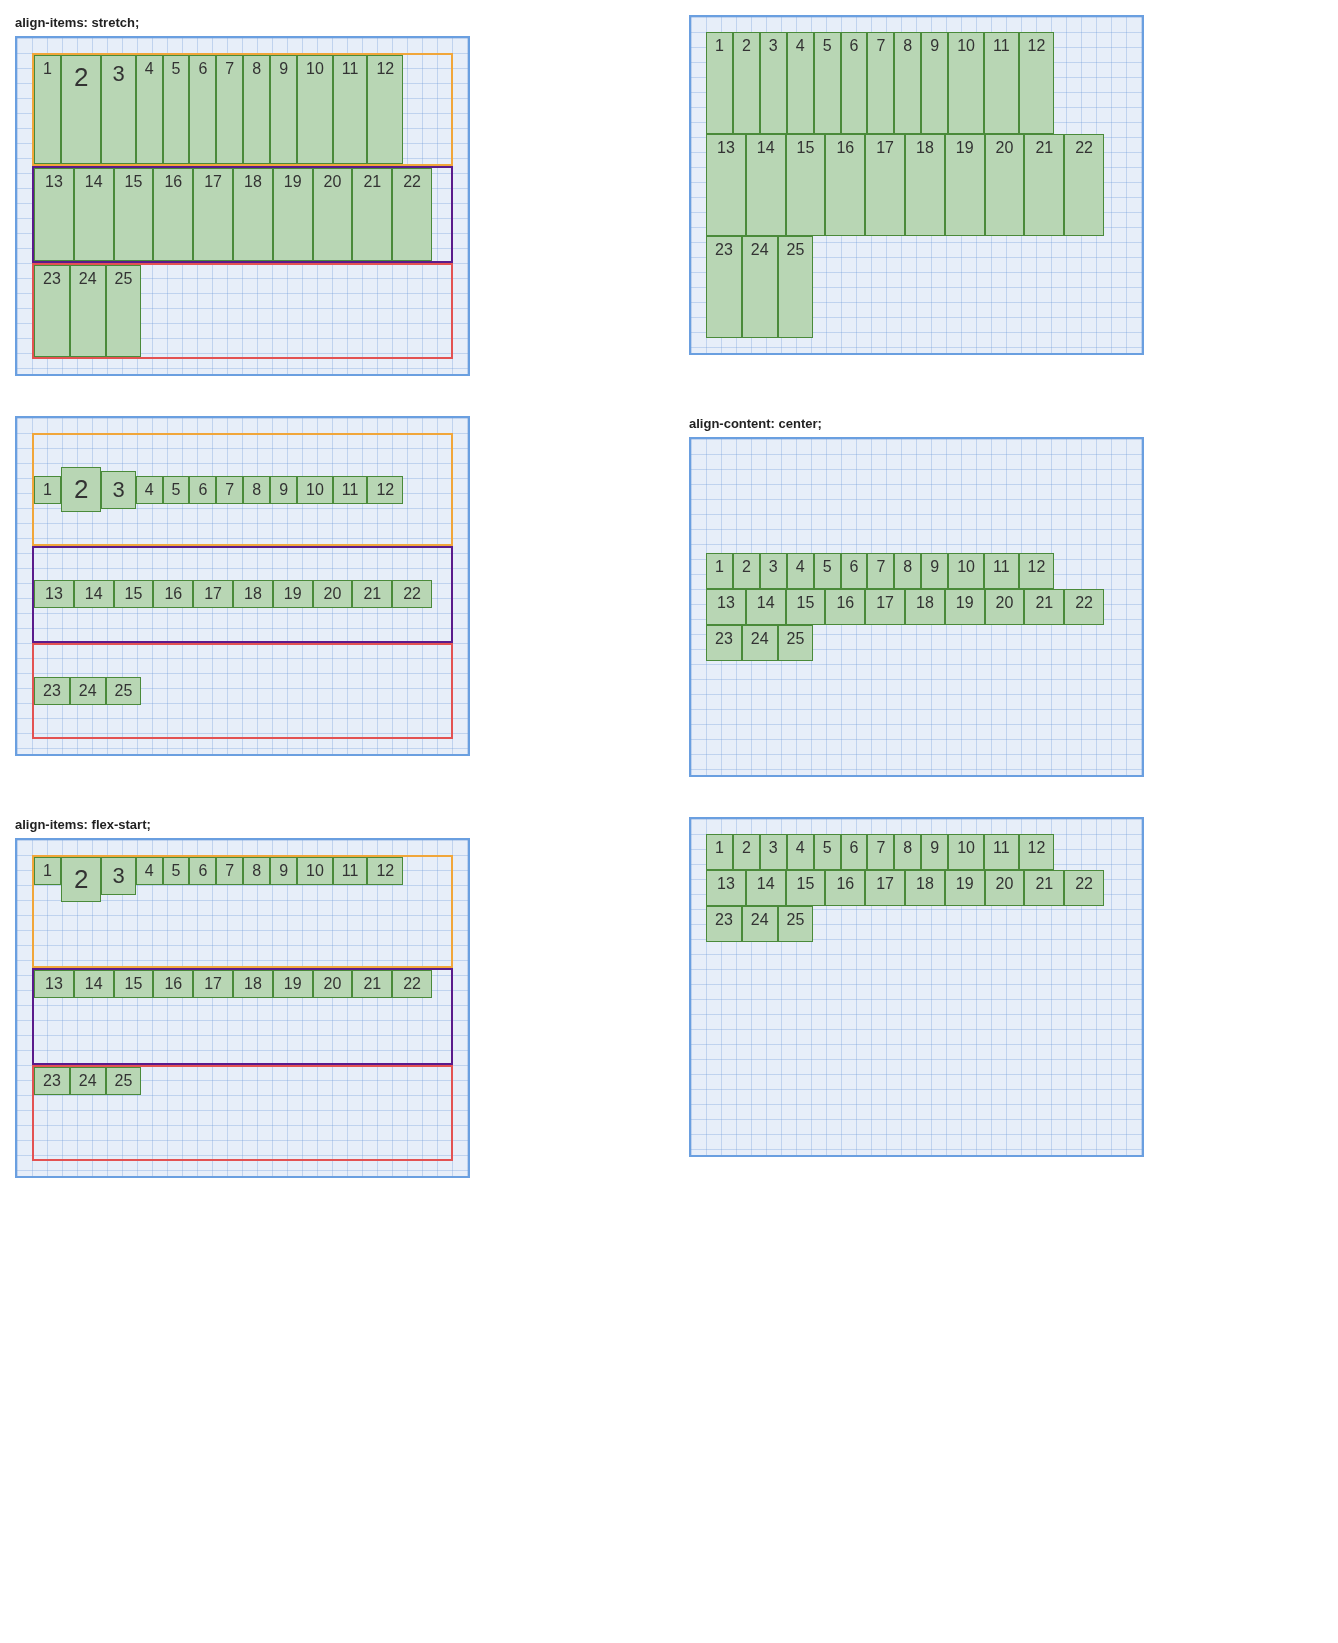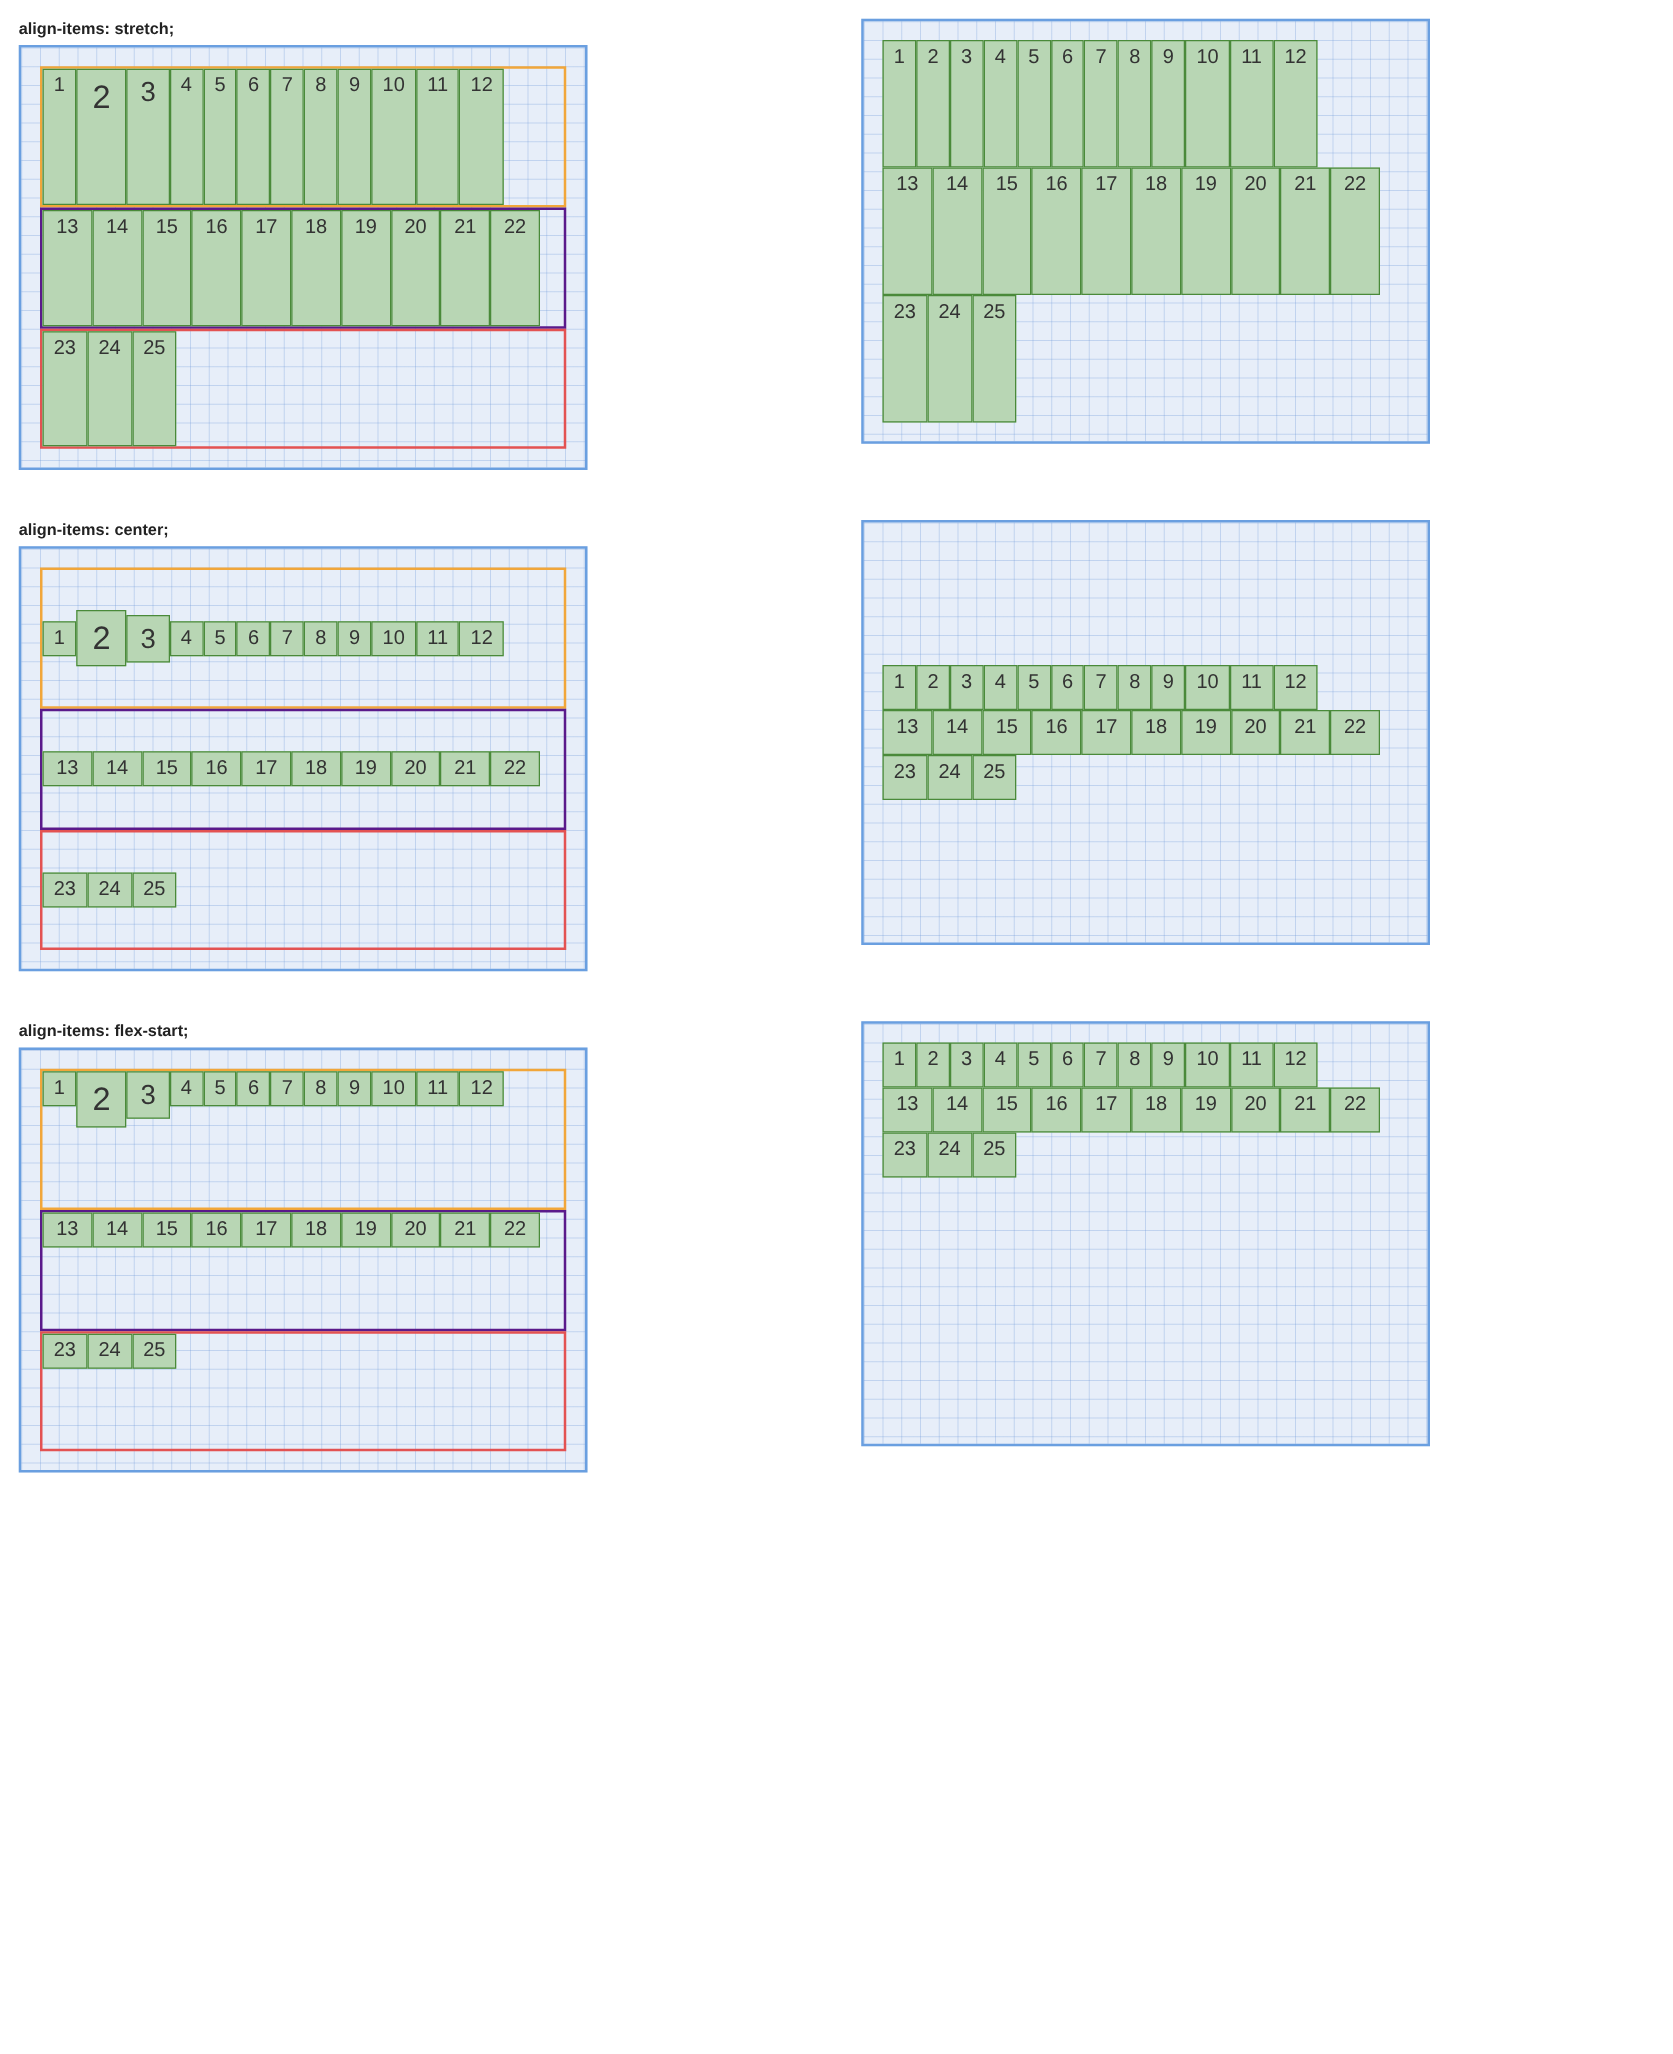--- a/index.html
+++ b/index.html
@@ -163,21 +163,20 @@
       </div>
       <div class="line row3">
         <div class="item">23</div>
         <div class="item">24</div>
         <div class="item">25</div>
       </div>
     </div>
   </div>
 
   <div>
-    <div class="cell-label">align-items: center;</div>
     <div class="flex-container show-lines ai-center">
       <div class="line row1">
         <div class="item">1</div>
         <div class="item big">2</div>
         <div class="item big2">3</div>
         <div class="item">4</div>
         <div class="item">5</div>
         <div class="item">6</div>
         <div class="item">7</div>
         <div class="item">8</div>
@@ -200,20 +199,21 @@
       </div>
       <div class="line row3">
         <div class="item">23</div>
         <div class="item">24</div>
         <div class="item">25</div>
       </div>
     </div>
   </div>
 
   <div>
+    <div class="cell-label">align-content: center;</div>
     <div class="flex-container ac ac-center">
       <div class="line row1">
         <div class="item">1</div>
         <div class="item">2</div>
         <div class="item">3</div>
         <div class="item">4</div>
         <div class="item">5</div>
         <div class="item">6</div>
         <div class="item">7</div>
         <div class="item">8</div>

